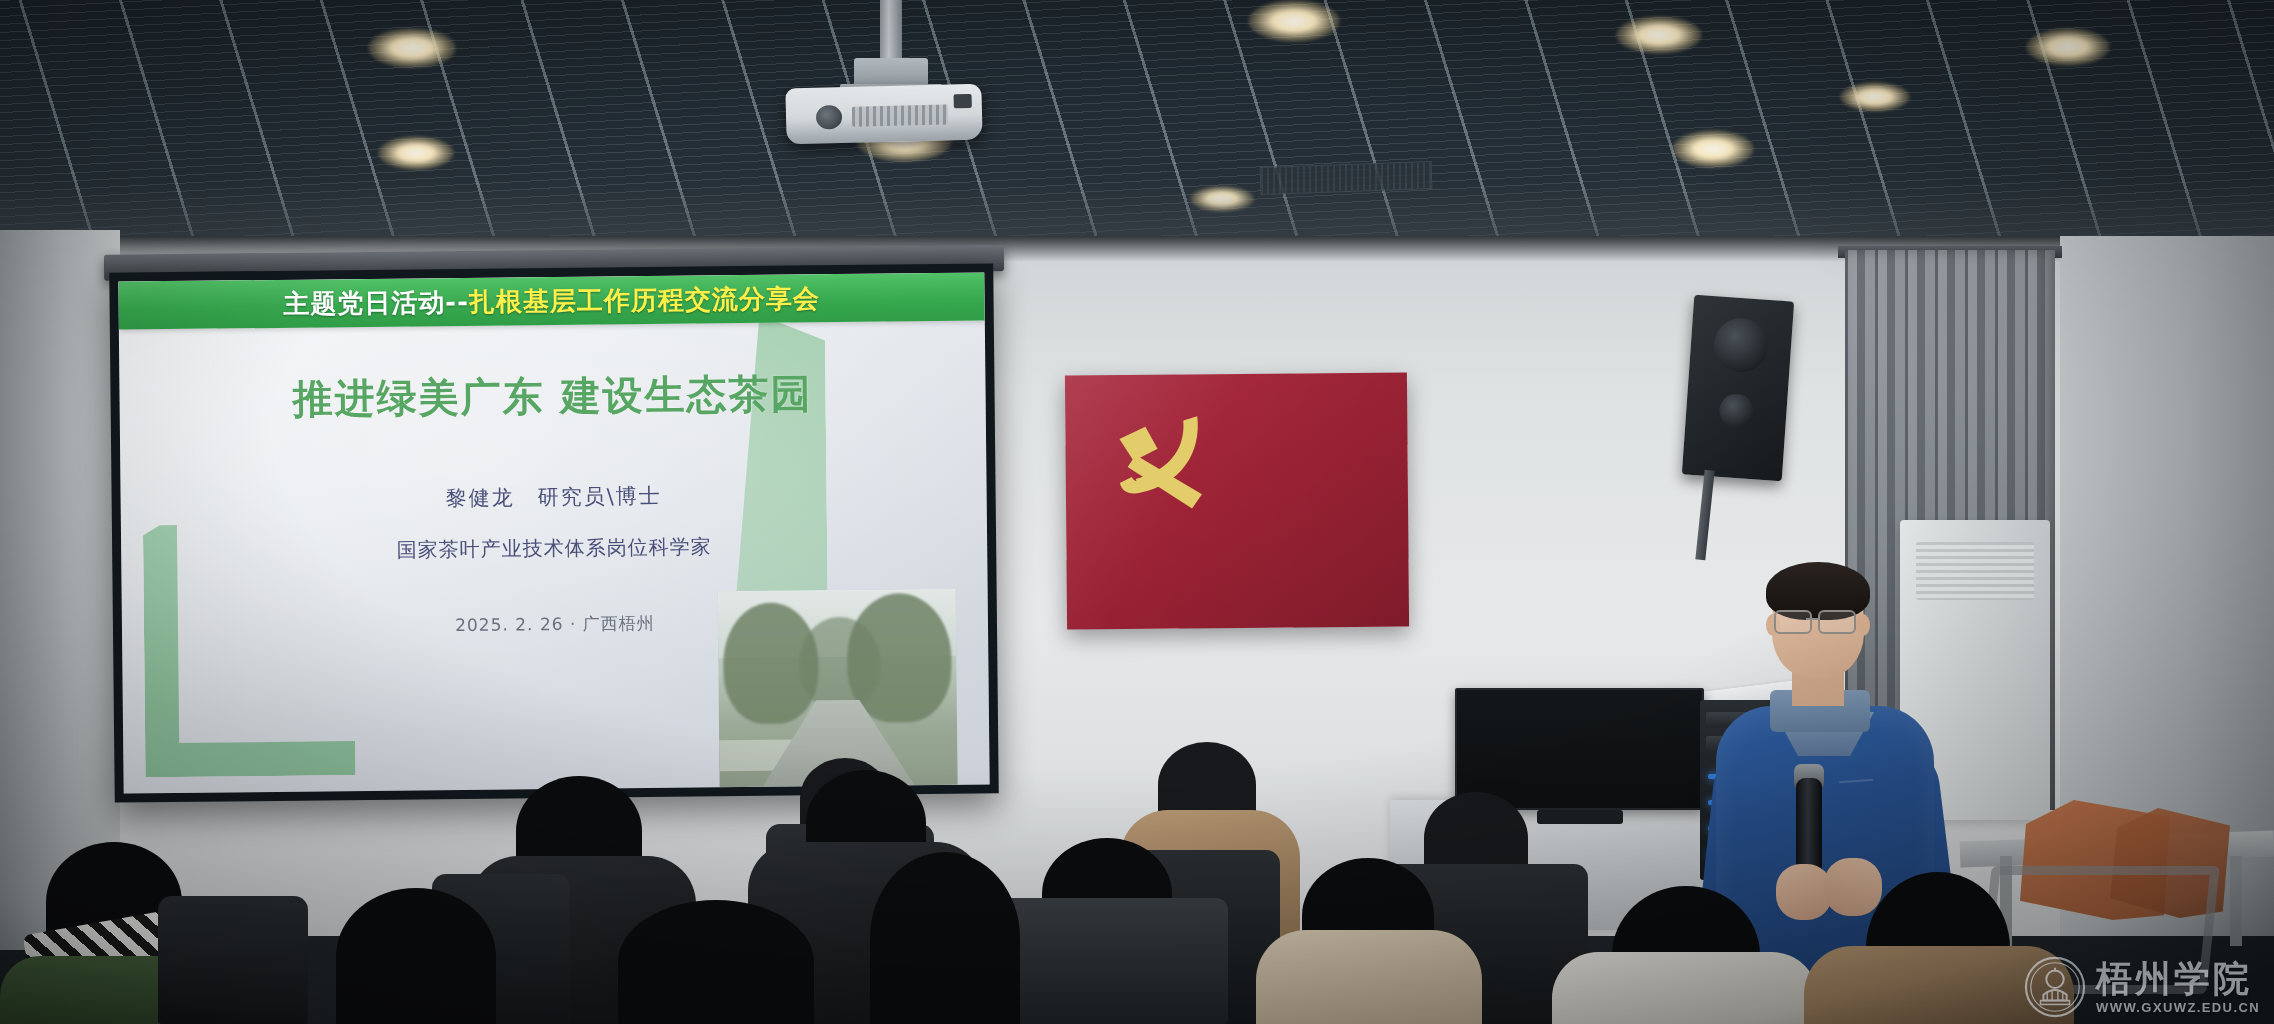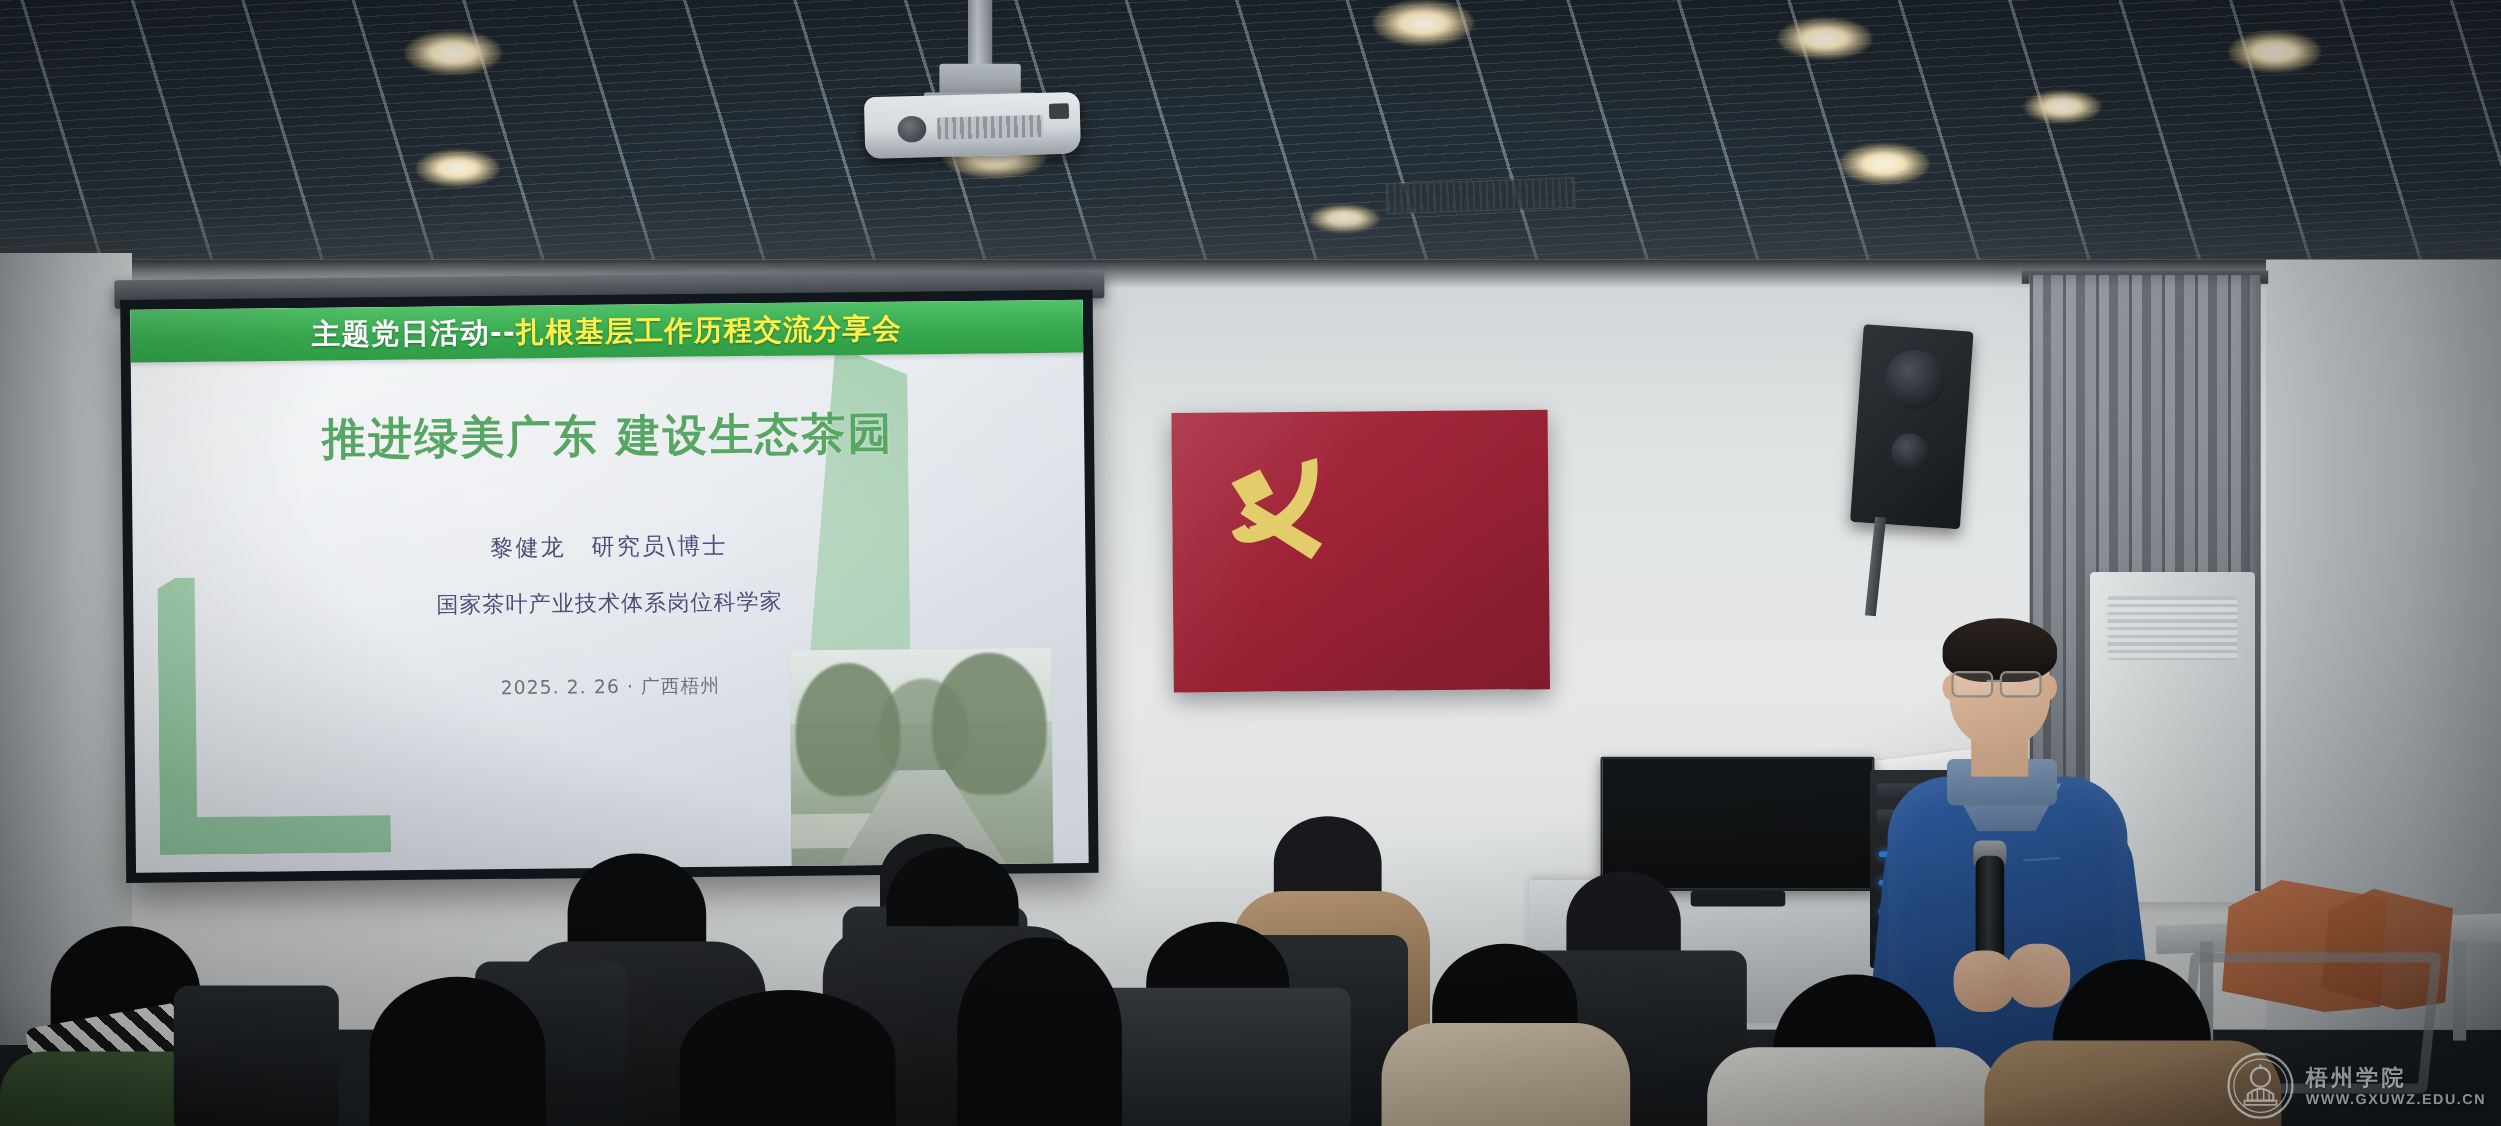--- a/index.html
+++ b/index.html
@@ -367,21 +367,21 @@
 
   
   .watermark{
     position:absolute;right:14px;bottom:6px;
     display:flex;align-items:center;gap:10px;opacity:.58;
   }
   .wm-logo{width:62px;height:62px;flex:0 0 auto;}
   .wm-text{display:flex;flex-direction:column;line-height:1;}
   .wm-cn{
     font-family:"DejaVu Sans","Liberation Sans",sans-serif;
-    font-size:20px;font-weight:bold;color:#e9eef4;letter-spacing:3px;
+    font-size:36px;font-weight:bold;color:#e9eef4;letter-spacing:3px;
     text-shadow:0 1px 2px rgba(0,0,0,.7);
   }
   .wm-url{
     font-family:"Liberation Sans",sans-serif;
     font-size:13px;font-weight:bold;color:#e4eaf1;letter-spacing:1.4px;margin-top:4px;
     text-shadow:0 1px 2px rgba(0,0,0,.7);
   }
 </style>
 </head>
 <body>

